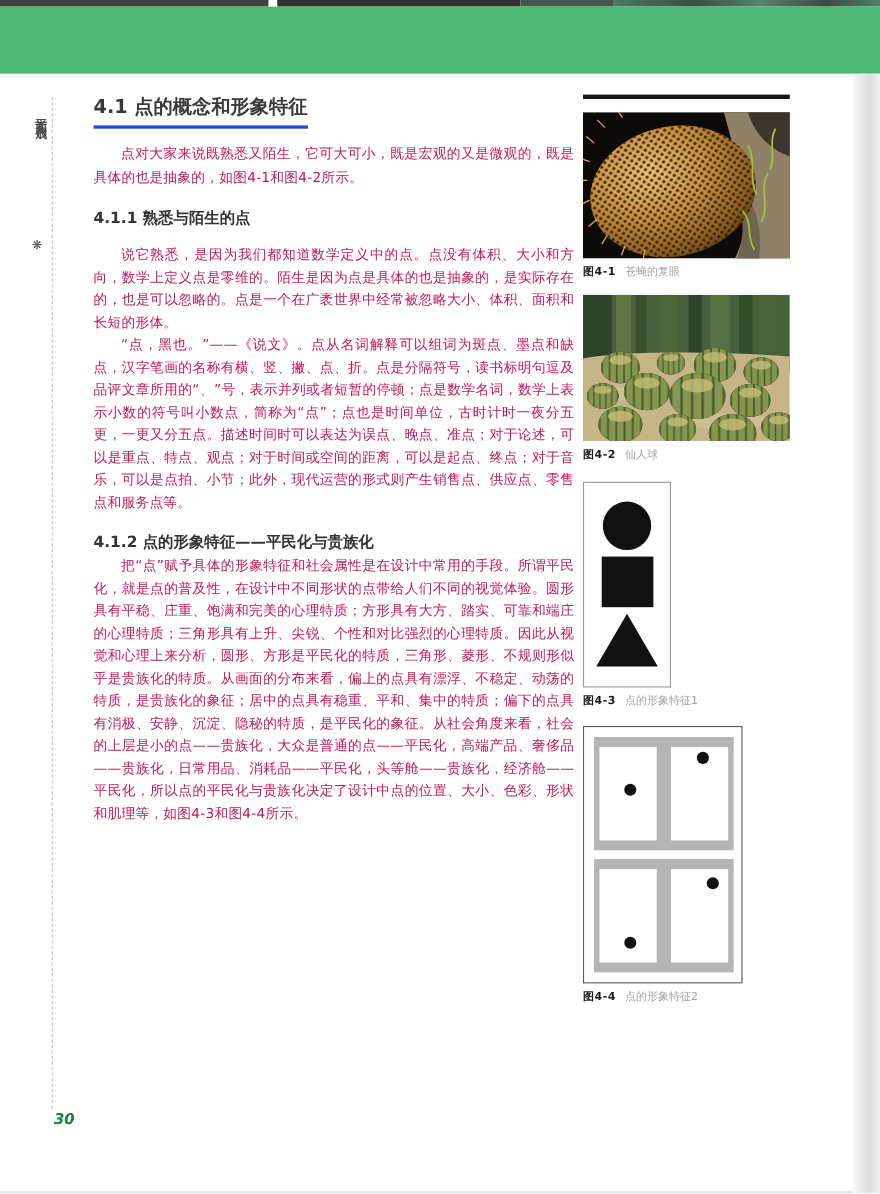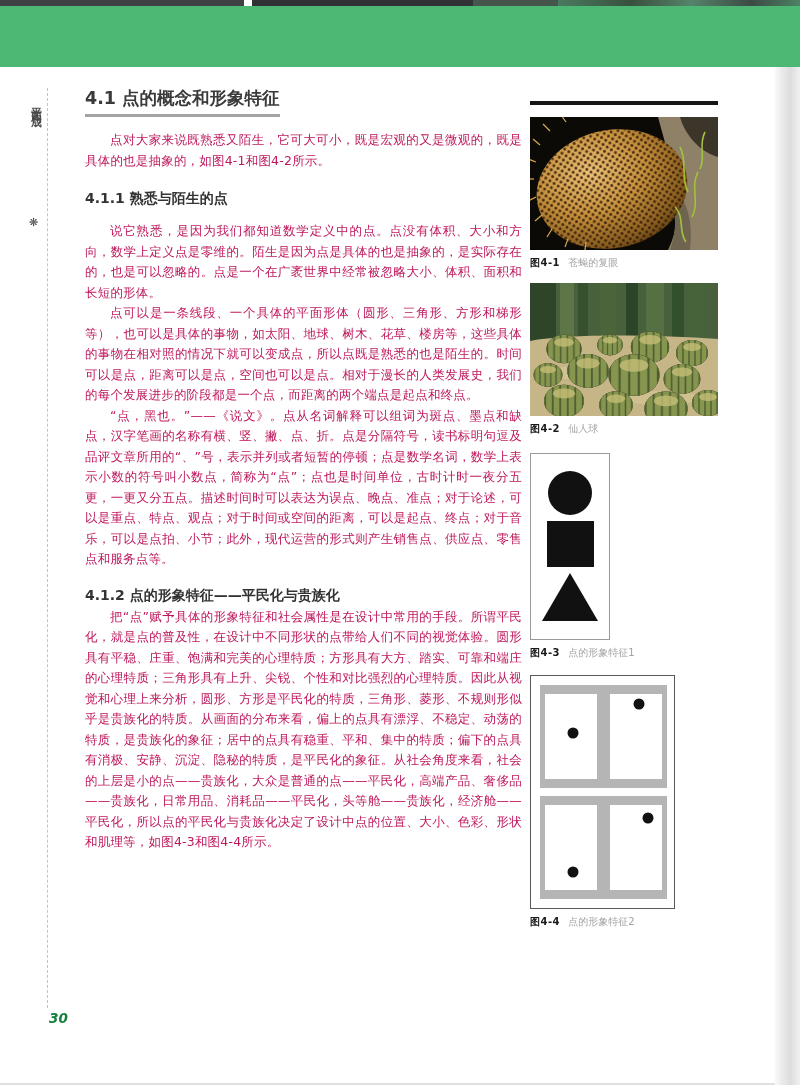--- a/index.html
+++ b/index.html
@@ -25,29 +25,29 @@
   .bottom-edge { position:absolute; left:0; bottom:0; width:775px; height:2px; background:#e0e0e0; }
   
   .side-label { position:absolute; left:30px; top:99px; writing-mode:vertical-rl;
     font-size:10.5px; font-weight:bold; color:#4a4a4a; letter-spacing:3px; }
   .side-glyph { position:absolute; left:29px; top:216px; font-size:11px; color:#4a4a4a; }
   .dashed-rule { position:absolute; left:47px; top:88px; height:920px; width:0;
     border-left:1px dashed #c3c3c3; }
   
   .text-col { position:absolute; left:85px; top:88px; width:437px; color:#3d3d3d; }
   h1.sec-title { font-size:17.5px; font-weight:bold; color:#3a3a3a; line-height:1.2; }
-  h1.sec-title span { display:inline-block; padding-bottom:5px; border-bottom:3px solid #a3a3a3; }
+  h1.sec-title span { display:inline-block; padding-bottom:5px; border-bottom:3px solid #1d4ed8; }
   .text-col p { font-size:12.5px; line-height:20.5px; text-align:justify;
     text-indent:2em; color:#be185d; letter-spacing:0.2px; }
   p.intro { margin-top:13px; }
   h2.sub-head { font-size:14px; font-weight:bold; color:#333; }
   .h411 { margin-top:19px; margin-bottom:13px; }
   .h412 { margin-top:17px; margin-bottom:2px; }
   
-  .figure-col { position:absolute; left:530px; top:101px; width:188px; }
+  .figure-col { position:absolute; left:530px; top:86px; width:188px; }
   .top-rule { width:188px; height:4px; background:#161616; margin-bottom:12px; }
   figure { margin:0; }
   .photo { width:188px; height:133px; display:block; }
   figcaption { margin-top:6px; font-size:10px; line-height:13px; white-space:nowrap; }
   figcaption b { color:#1a1a1a; font-weight:bold; letter-spacing:0.5px; }
   figcaption span { color:#a3a3a3; margin-left:5px; }
   .fig2 { margin-top:14px; }
   
   .fig3 { margin-top:18px; }
   .shape-box { width:80px; height:187px; border:1px solid #9a9a9a; background:#fff;
@@ -93,21 +93,20 @@
 <div class="dashed-rule"></div>
 
 <main class="text-col">
   <h1 class="sec-title">
     <span>4.1 点的概念和形象特征</span>
   </h1>
   <p class="intro">点对大家来说既熟悉又陌生，它可大可小，既是宏观的又是微观的，既是具体的也是抽象的，如图4-1和图4-2所示。</p>
 
   <h2 class="sub-head h411">4.1.1 熟悉与陌生的点</h2>
   <p>说它熟悉，是因为我们都知道数学定义中的点。点没有体积、大小和方向，数学上定义点是零维的。陌生是因为点是具体的也是抽象的，是实际存在的，也是可以忽略的。点是一个在广袤世界中经常被忽略大小、体积、面积和长短的形体。</p>
-  <p>点可以是一条线段、一个具体的平面形体（圆形、三角形、方形和梯形等），也可以是具体的事物，如太阳、地球、树木、花草、楼房等，这些具体的事物在相对照的情况下就可以变成点，所以点既是熟悉的也是陌生的。时间可以是点，距离可以是点，空间也可以是点。相对于漫长的人类发展史，我们的每个发展进步的阶段都是一个点，而距离的两个端点是起点和终点。</p>
   <p>“点，黑也。”——《说文》。点从名词解释可以组词为斑点、墨点和缺点，汉字笔画的名称有横、竖、撇、点、折。点是分隔符号，读书标明句逗及品评文章所用的“、”号，表示并列或者短暂的停顿；点是数学名词，数学上表示小数的符号叫小数点，简称为“点”；点也是时间单位，古时计时一夜分五更，一更又分五点。描述时间时可以表达为误点、晚点、准点；对于论述，可以是重点、特点、观点；对于时间或空间的距离，可以是起点、终点；对于音乐，可以是点拍、小节；此外，现代运营的形式则产生销售点、供应点、零售点和服务点等。</p>
 
   <h2 class="sub-head h412">4.1.2 点的形象特征——平民化与贵族化</h2>
   <p>把“点”赋予具体的形象特征和社会属性是在设计中常用的手段。所谓平民化，就是点的普及性，在设计中不同形状的点带给人们不同的视觉体验。圆形具有平稳、庄重、饱满和完美的心理特质；方形具有大方、踏实、可靠和端庄的心理特质；三角形具有上升、尖锐、个性和对比强烈的心理特质。因此从视觉和心理上来分析，圆形、方形是平民化的特质，三角形、菱形、不规则形似乎是贵族化的特质。从画面的分布来看，偏上的点具有漂浮、不稳定、动荡的特质，是贵族化的象征；居中的点具有稳重、平和、集中的特质；偏下的点具有消极、安静、沉淀、隐秘的特质，是平民化的象征。从社会角度来看，社会的上层是小的点——贵族化，大众是普通的点——平民化，高端产品、奢侈品——贵族化，日常用品、消耗品——平民化，头等舱——贵族化，经济舱——平民化，所以点的平民化与贵族化决定了设计中点的位置、大小、色彩、形状和肌理等，如图4-3和图4-4所示。</p>
 </main>
 
 <aside class="figure-col">
   <div class="top-rule"></div>
 
   <figure>

